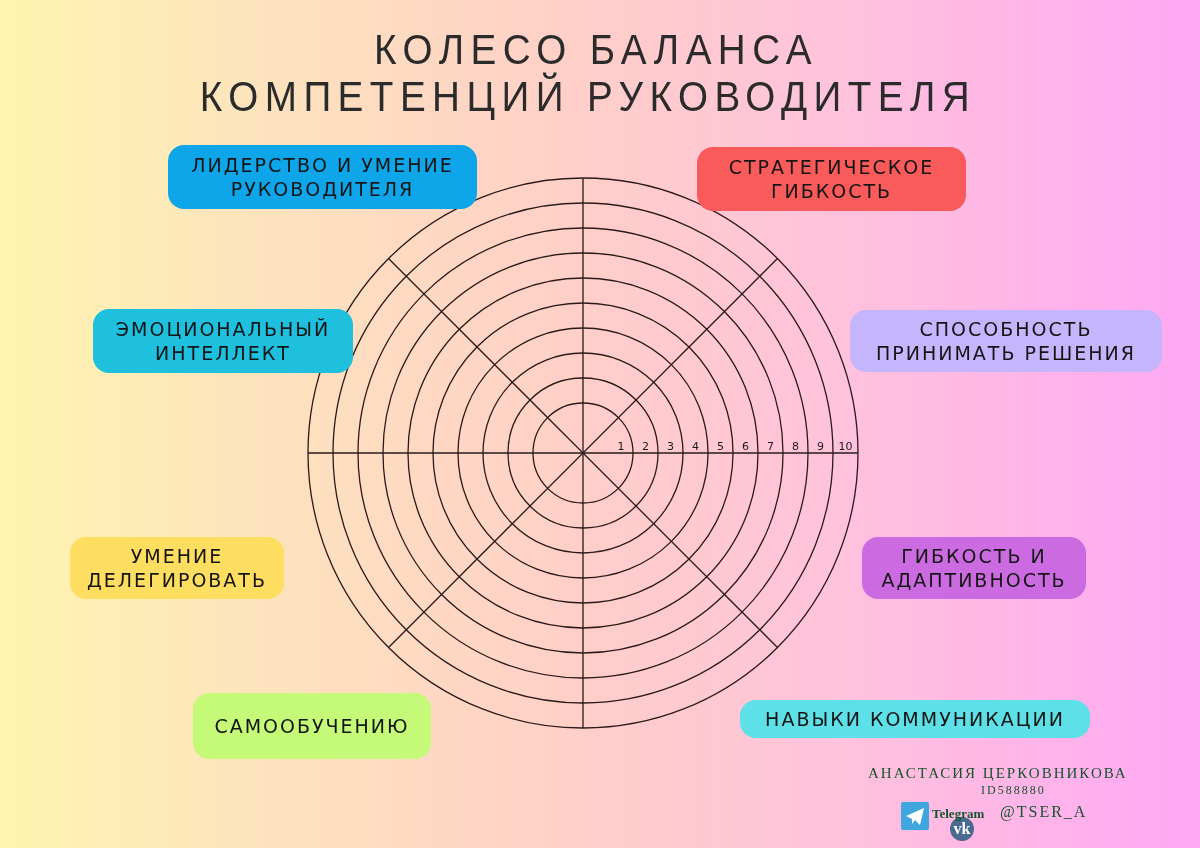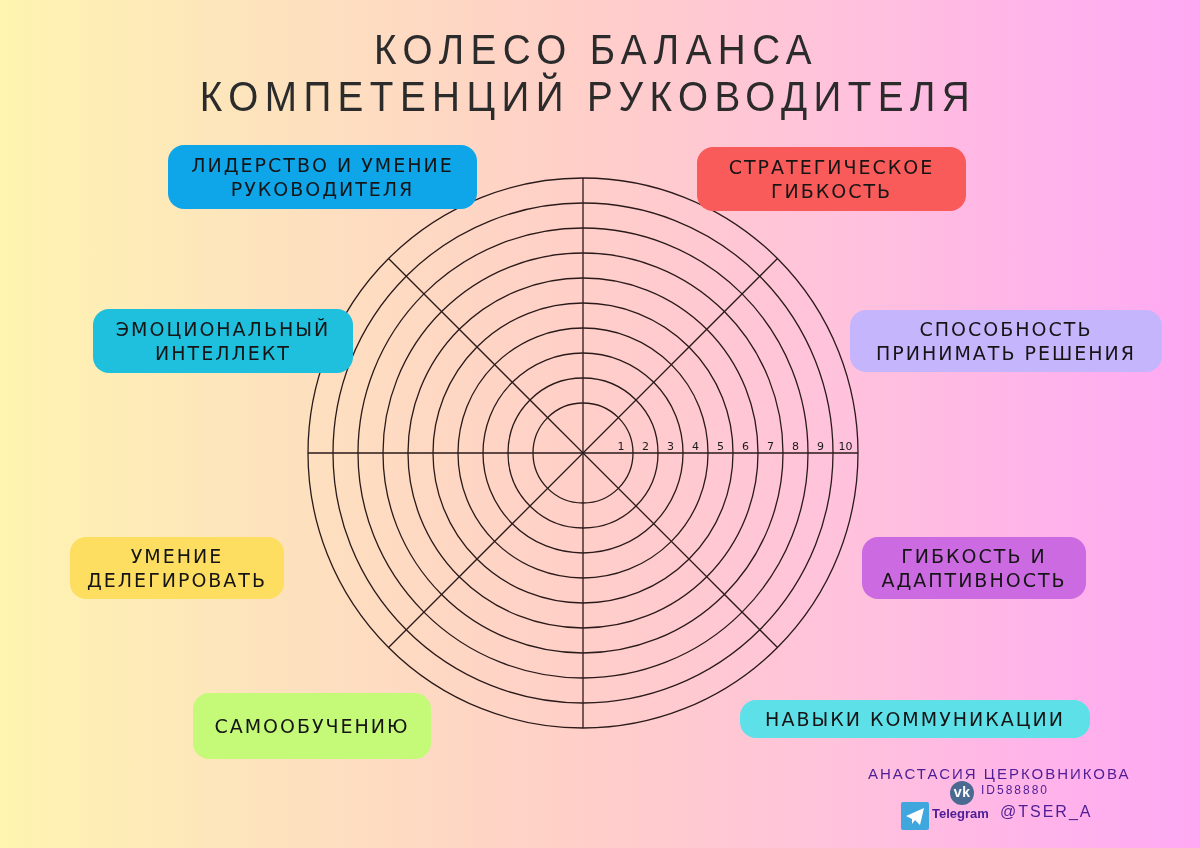--- a/index.html
+++ b/index.html
@@ -21,28 +21,29 @@
     .pill {
       position: absolute; border-radius: 16px;
       font-family: "DejaVu Sans", sans-serif;
       font-size: 19px; letter-spacing: 2px; line-height: 24px;
       text-align: center; color: #151515; padding: 3px 10px;
       box-sizing: border-box; display: flex; flex-direction: column; justify-content: center; align-items: center;
     }
     .pill span { display: block; white-space: nowrap; }
     #wheel { position: absolute; left: 0; top: 0; }
     .credits {
-      position: absolute; font-family: Liberation Sans, sans-serif; color: #4c1d95;
+      position: absolute; font-family: Liberation Serif, serif; color: #14532d;
       font-size: 15px; letter-spacing: 2px;
     }
     .vk-icon {
       position: absolute; width: 24px; height: 24px; border-radius: 50%;
-      background: #4a6a92; color: #fff; font-weight: bold; font-size: 14px;
+      background: #4a6a92; color: #fff; font-weight: bold; font-size: 16px;
       display: flex; align-items: center; justify-content: center; letter-spacing: 0;
-      font-family: Liberation Mono, monospace;
+      font-family: Liberation Serif, serif;
+      margin-top: 36px;
     }
     .tg-icon {
       position: absolute; width: 28px; height: 28px; background: #3fa6de; border-radius: 2px;
     }
   </style>
 </head>
 <body>
 
 <div>
   <div class="title l1">КОЛЕСО БАЛАНСА</div>

